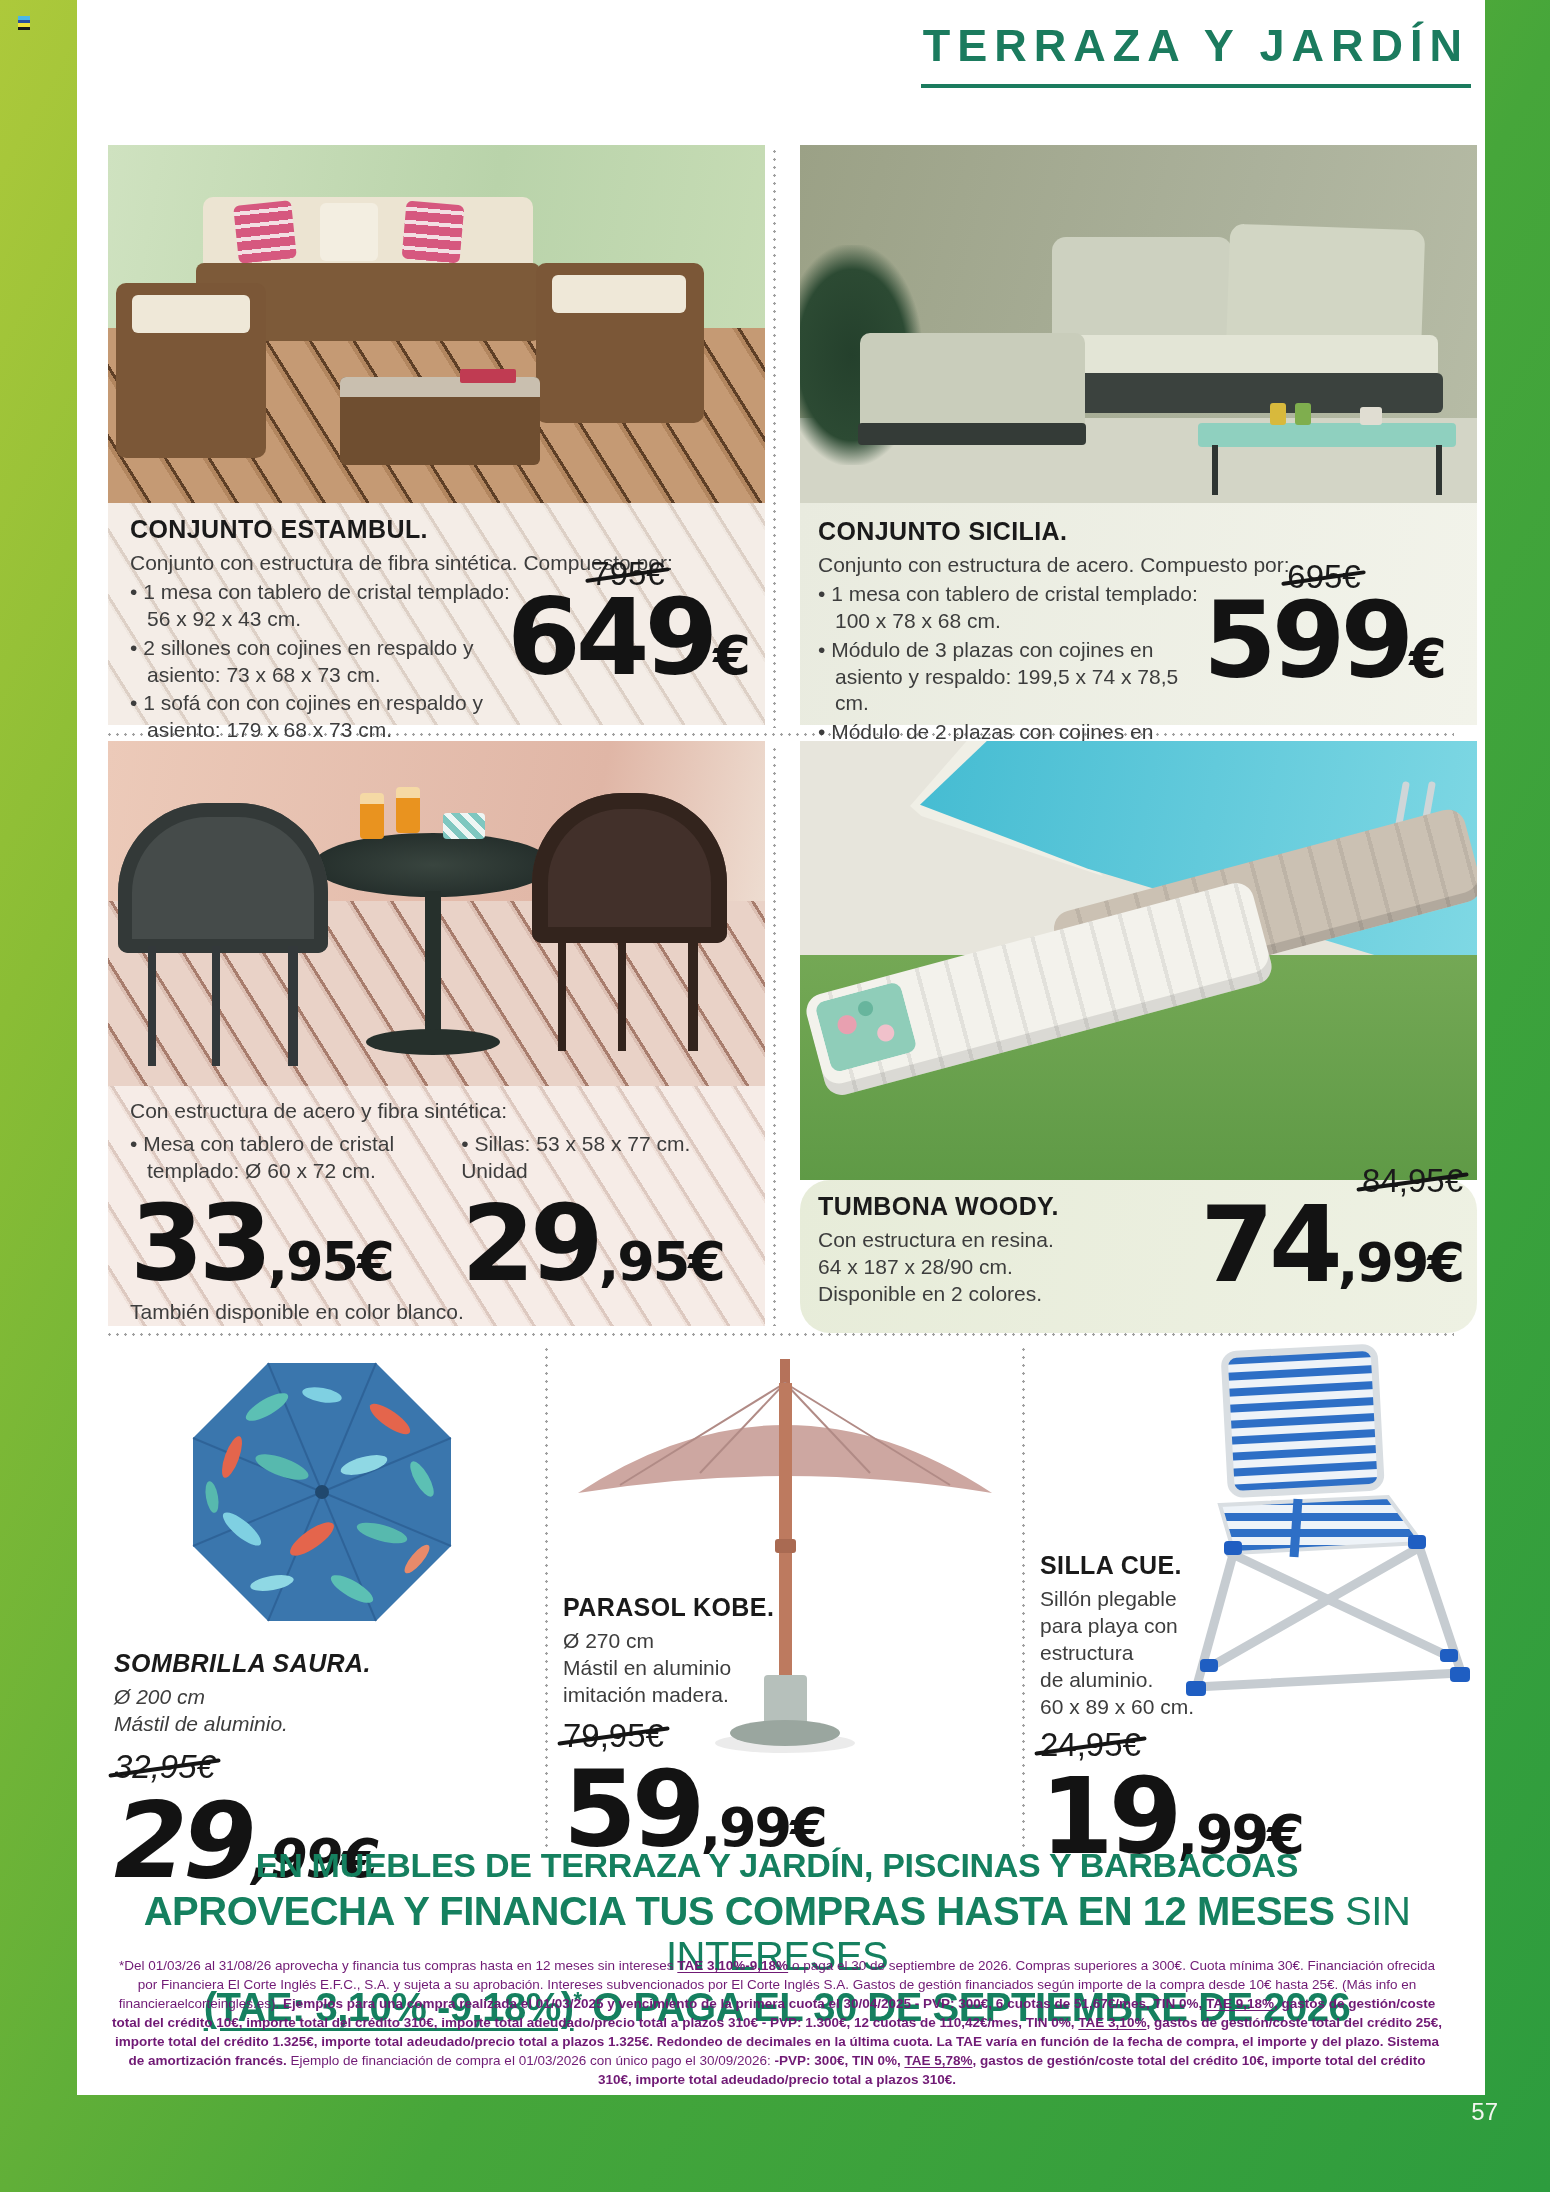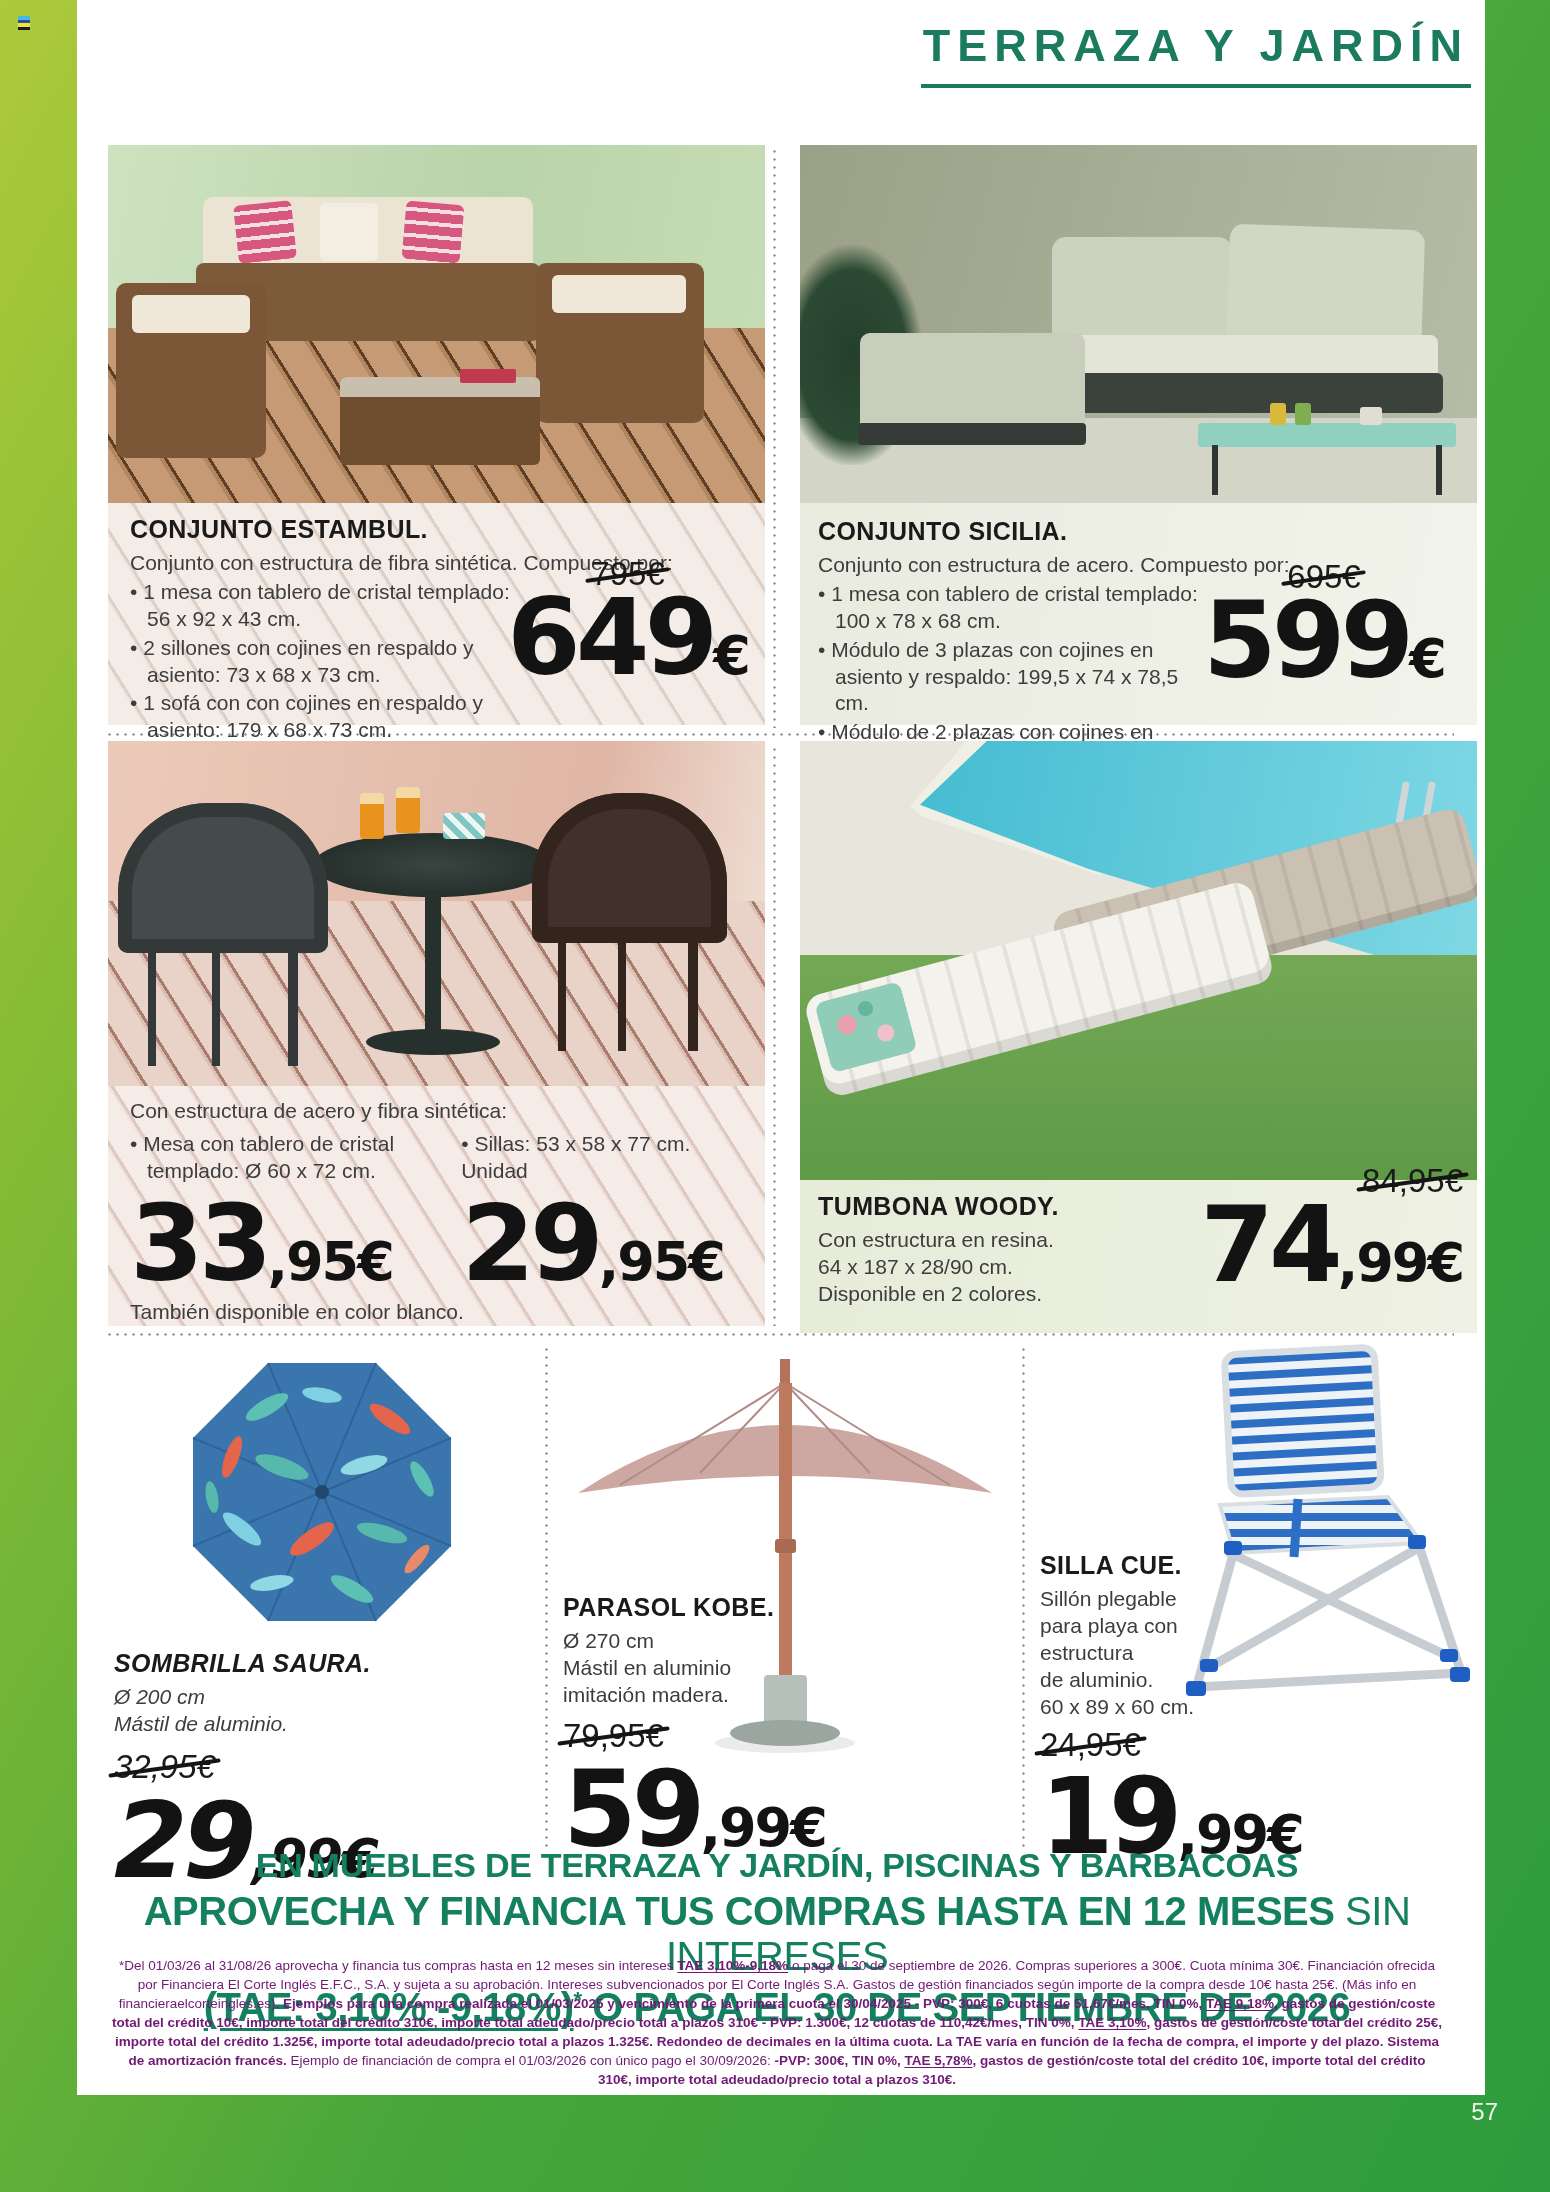--- a/index.html
+++ b/index.html
@@ -263,21 +263,21 @@
         <div class="rail" style="left:596px;"></div>
           <div class="rail" style="left:622px;"></div>
         <div class="lounger lg-back">
             <div class="slats"></div>
           </div>
         <div class="lounger lg-front">
             <div class="slats"></div>
             <div class="pillow"></div>
           </div>
       </div>
-      <div class="capplain4" style="position:relative;width:677px;height:153px;padding:12px 12px 0 18px;box-sizing:border-box;">
+      <div class="capplain4" style="position:relative;width:677px;height:153px;padding:12px 12px 0 18px;box-sizing:border-box;border-radius:30px;">
         <p class="pname">TUMBONA WOODY.</p>
         <div class="desc">Con estructura en resina.</div>
         <div class="desc">64 x 187 x 28/90 cm.</div>
         <div class="desc">Disponible en 2 colores.</div>
         <div class="abs" style="right:14px;top:-18px;width:300px;text-align:right;">
           <span class="strike">84,95€</span>
           <div class="big"><span>74</span><span class="tail">,99€</span></div>
         </div>
       </div>
     </div>

